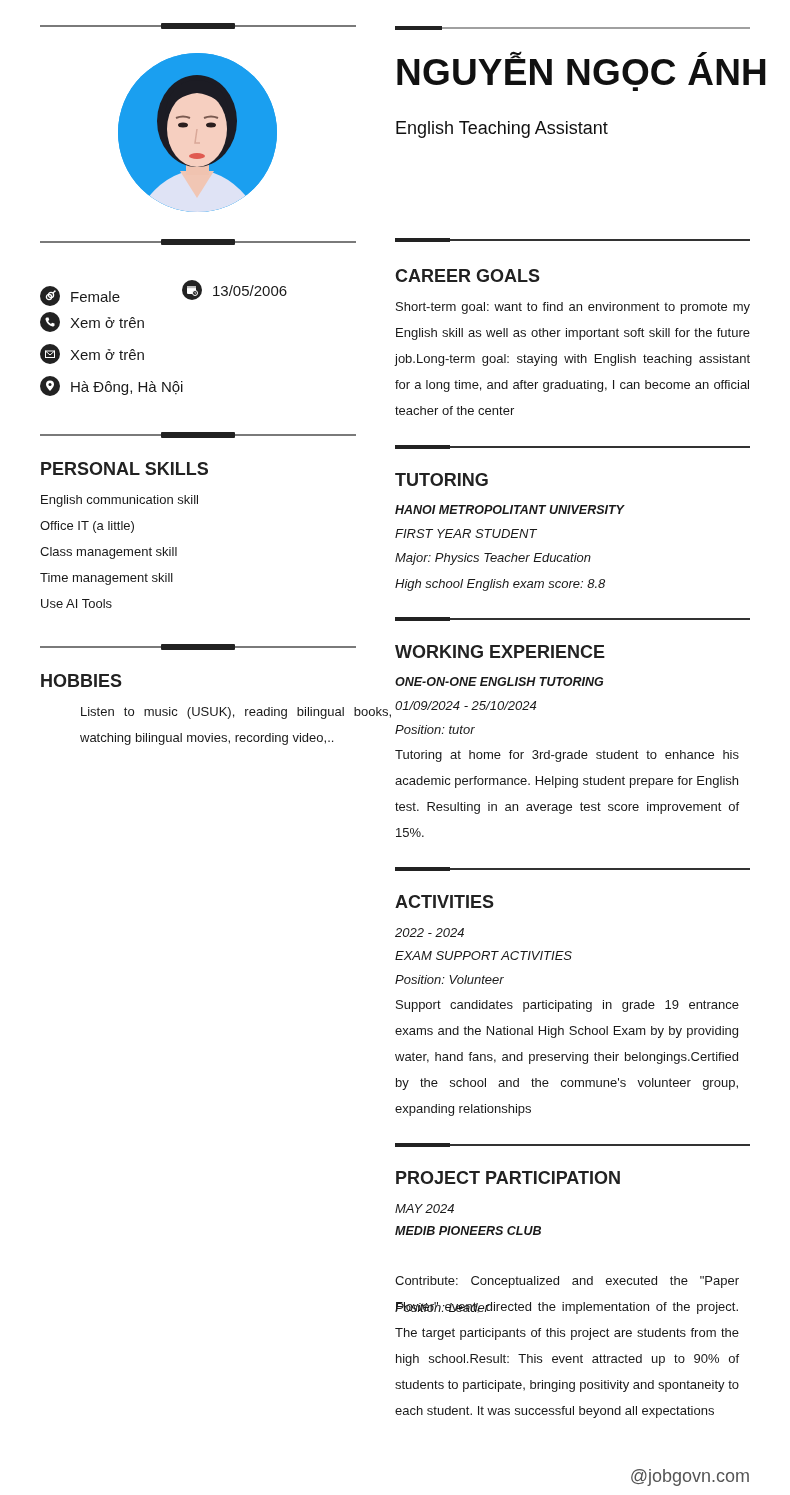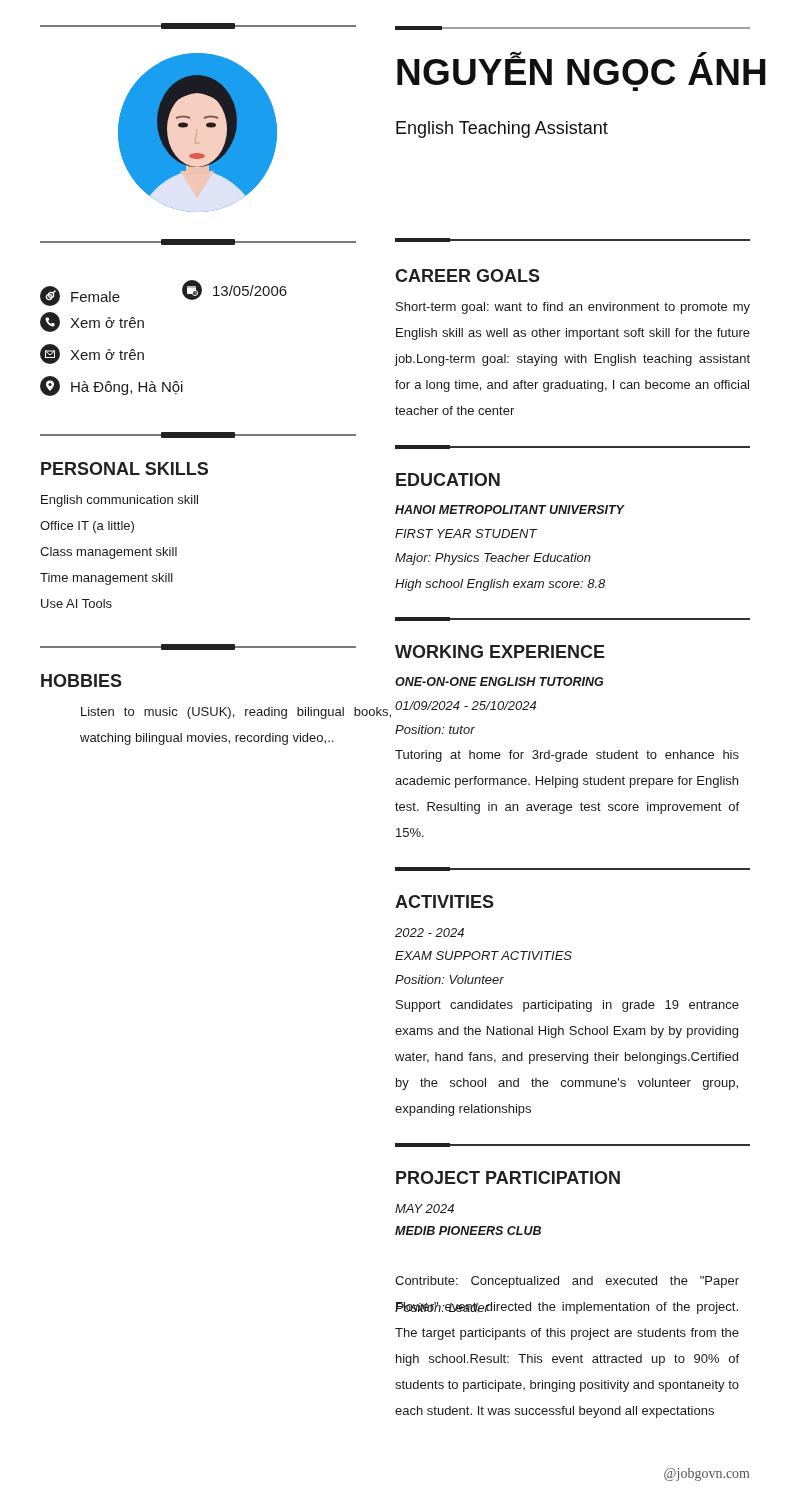--- a/index.html
+++ b/index.html
@@ -32,21 +32,21 @@
 
     .section-title { position: absolute; left: 0; font-size: 18px; font-weight: bold; color: #222222; white-space: nowrap; }
     .skill-item { position: absolute; left: 0; font-size: 13px; color: #1a1a1a; white-space: nowrap; }
 
     .para { position: absolute; left: 0; font-size: 13px; line-height: 26px; color: #1a1a1a; text-align: justify; }
 
     .line13 { position: absolute; left: 0; font-size: 13px; color: #1a1a1a; white-space: nowrap; font-style: italic; }
     .bold-upper { font-weight: bold; font-size: 12.5px; }
     .italic { }
 
-    .footer { position: absolute; right: 40px; top: 1466px; font-family: Liberation Serif, serif; font-size: 14px; color: #555555; }
+    .footer { position: absolute; right: 40px; top: 1466px; font-family: Liberation Sans, sans-serif; font-size: 18px; color: #555555; }
   </style>
 </head>
 <body>
 
 <div class="left-col">
   <div class="divider-left" style="top:23px">
       <div class="line"></div>
       <div class="bar"></div>
     </div>
 
@@ -166,21 +166,21 @@
     </div>
 
   <div class="section-title" style="top:266px">CAREER GOALS</div>
   <div class="para" style="top:294px; width:355px;">Short-term goal: want to find an environment to promote my English skill as well as other important soft skill for the future job.Long-term goal: staying with English teaching assistant for a long time, and after graduating, I can become an official teacher of the center</div>
 
   <div class="divider-right" style="top:445px">
       <div class="line"></div>
       <div class="bar"></div>
     </div>
 
-  <div class="section-title" style="top:470px">EDUCATION</div>
+  <div class="section-title" style="top:470px">TUTORING</div>
   <div class="line13 bold-upper" style="top:503px">HANOI METROPOLITANT UNIVERSITY</div>
   <div class="line13 italic" style="top:526px">FIRST YEAR STUDENT</div>
   <div class="line13" style="top:550px">Major: Physics Teacher Education</div>
   <div class="line13" style="top:576px">High school English exam score: 8.8</div>
 
   <div class="divider-right" style="top:617px">
       <div class="line"></div>
       <div class="bar"></div>
     </div>
 

